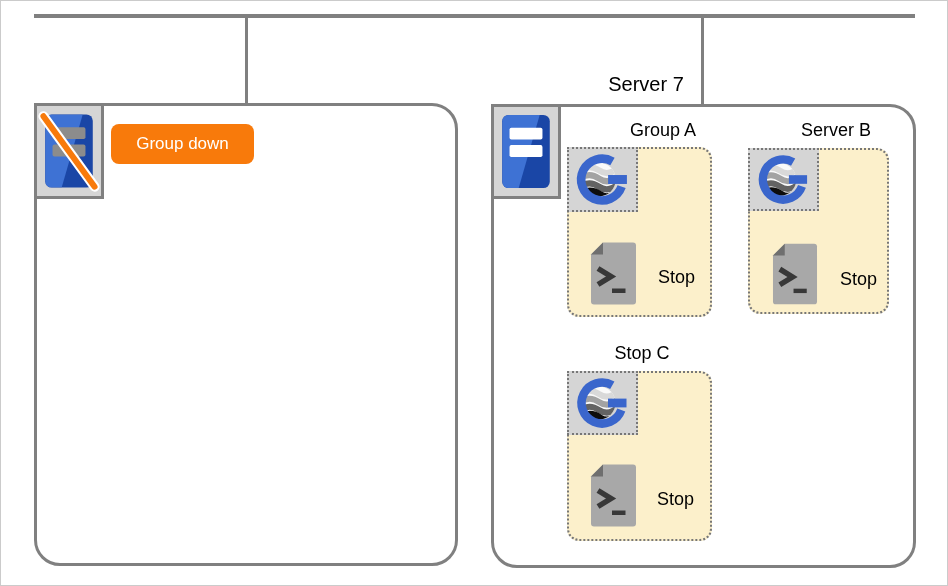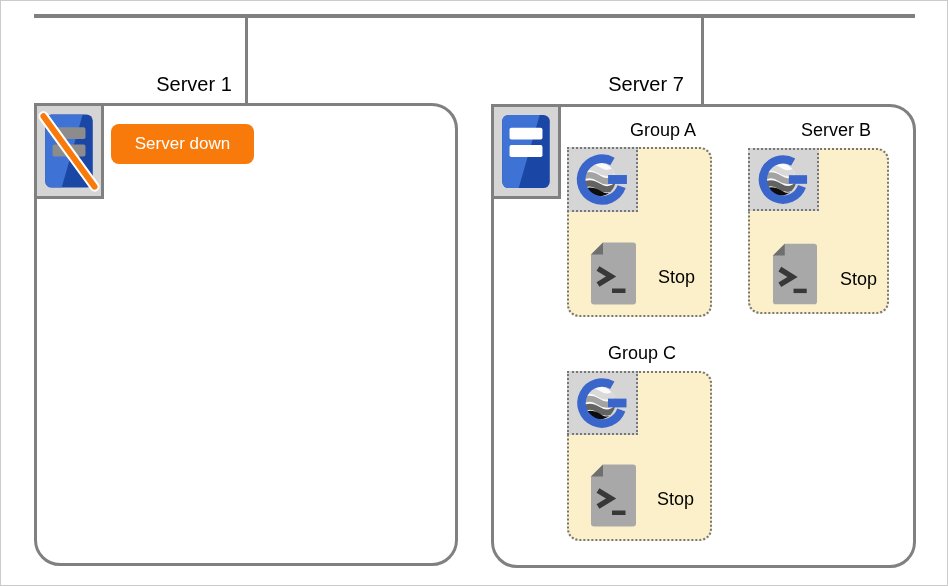--- a/index.html
+++ b/index.html
@@ -50,42 +50,41 @@
 </style>
 </head>
 <body>
 
 <div id="canvas">
 
   <div class="abs bus" style="left:33px;top:13px;width:881px;height:4px;"></div>
   <div class="abs bus" style="left:244px;top:17px;width:3px;height:86px;"></div>
   <div class="abs bus" style="left:700px;top:17px;width:3px;height:87px;"></div>
 
-  <div class="abs lbl" style="left:128px;top:72px;width:130px;">Server 1</div>
   <div class="abs lbl" style="left:580px;top:72px;width:130px;">Server 7</div>
 
   <div class="abs server-frame" style="left:33px;top:102px;width:424px;height:463px;"></div>
 
   <div class="abs icon-tile" style="left:33px;top:102px;width:70px;height:96px;">
     <svg width="64" height="88" viewBox="0 0 70 94">
       <defs>
           <clipPath id="cp-twr1">
             <rect x="9" y="7" width="52" height="80" rx="7"></rect>
           </clipPath>
         </defs>
       <rect x="9" y="7" width="52" height="80" rx="7" fill="#1A46A6"></rect>
       <polygon points="9,87 9,7 50,7 27,87" fill="#3E72D4" clip-path="url(#cp-twr1)"></polygon>
       <rect x="17" y="21" width="36" height="13" rx="2" fill="#8c8c8c"></rect>
       <rect x="17" y="40" width="36" height="13" rx="2" fill="#8c8c8c"></rect>
       <line x1="7" y1="9" x2="63" y2="86" stroke="#ffffff" stroke-width="11" stroke-linecap="round"></line>
       <line x1="7" y1="9" x2="63" y2="86" stroke="#F87A0B" stroke-width="6.5" stroke-linecap="round"></line>
     </svg>
   </div>
 
-  <div class="abs badge" style="left:110px;top:123px;width:143px;height:40px;">Server down</div>
+  <div class="abs badge" style="left:110px;top:123px;width:143px;height:40px;">Group down</div>
 
   <div class="abs server-frame" style="left:490px;top:103px;width:425px;height:464px;"></div>
 
   <div class="abs icon-tile" style="left:490px;top:103px;width:70px;height:95px;">
     <svg width="64" height="87" viewBox="0 0 70 94">
       <defs>
           <clipPath id="cp-twr2">
             <rect x="9" y="7" width="52" height="80" rx="7"></rect>
           </clipPath>
         </defs>
@@ -149,21 +148,21 @@
   <div class="abs" style="left:771px;top:241px;z-index:2;">
     <svg width="46" height="64" viewBox="0 0 47 64">
       <path d="M13 1 H43 Q46 1 46 4 V60 Q46 63 43 63 H4 Q1 63 1 60 V13 Z" fill="#a8a8a8"></path>
       <path d="M13 1 V13 H1 Z" fill="#6f6f6f"></path>
       <path d="M8 27 L21 35 L8 43" fill="none" stroke="#383838" stroke-width="5.5"></path>
       <rect x="22" y="47" width="13.5" height="4.5" fill="#383838"></rect>
     </svg>
   </div>
   <div class="abs stop-lbl" style="left:827px;top:266px;">Stop</div>
 
-  <div class="abs group-lbl" style="left:576px;top:342px;width:130px;">Group C</div>
+  <div class="abs group-lbl" style="left:576px;top:342px;width:130px;">Stop C</div>
   <div class="abs group-box" style="left:566px;top:370px;width:145px;height:170px;"></div>
   <div class="abs group-tile" style="left:566px;top:370px;width:71px;height:64px;">
     <svg width="58" height="56" viewBox="0 0 56 56">
       <defs>
           <clipPath id="cp-gC">
             <circle cx="24" cy="28" r="16.5"></circle>
           </clipPath>
         </defs>
       <circle cx="24" cy="28" r="16.5" fill="#fafafa"></circle>
       <g clip-path="url(#cp-gC)" fill="none">

